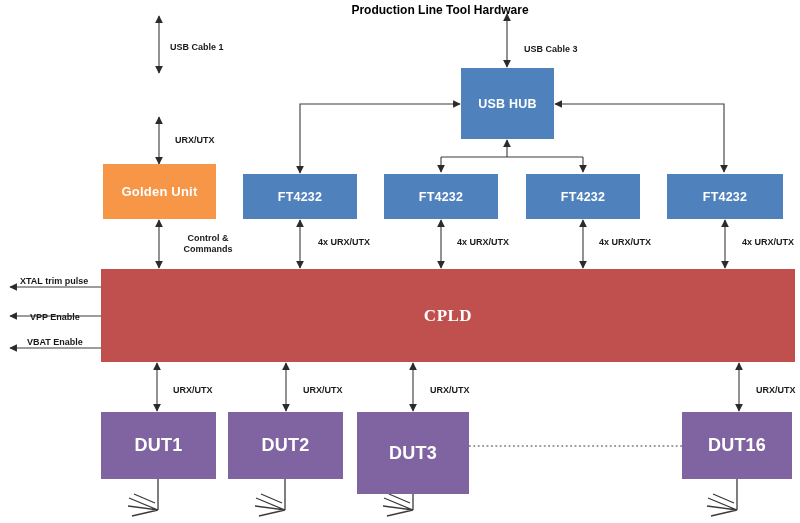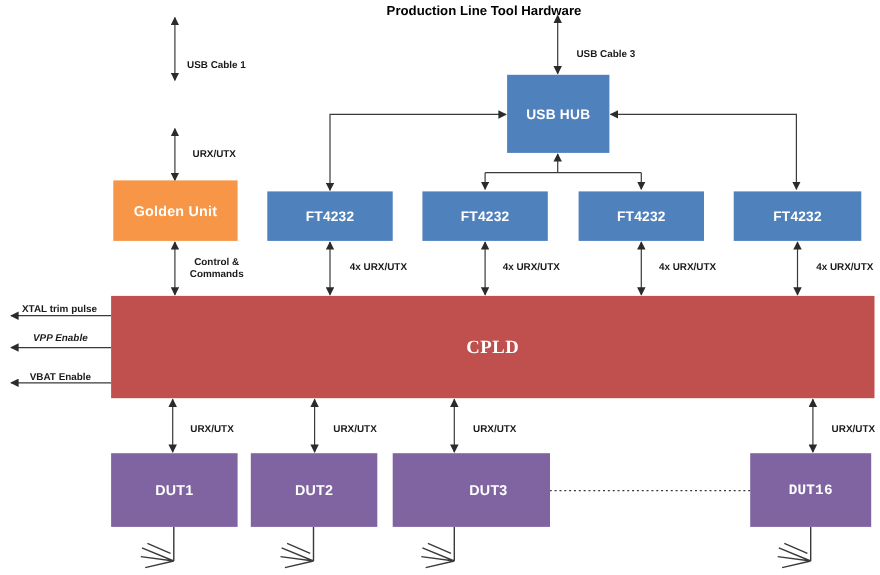--- a/index.html
+++ b/index.html
@@ -14,21 +14,21 @@
   #arrowhead path{fill:#2b2b2b;}
   .node{
     position:absolute;display:flex;align-items:center;justify-content:center;
     color:#fff;font-weight:bold;font-size:12.5px;letter-spacing:.2px;text-align:center;
   }
   .blue{background:var(--box_blue,#4F81BD);}
   .orange{background:var(--box_orange,#F79646);}
   .red{background:var(--box_red,#C0504D);}
   .purple{background:var(--box_purple,#8064A2);}
   .node.big{font-size:17px;letter-spacing:.5px;font-family:Liberation Serif, serif;}
-  .node.dut{font-size:13px;}
+  .node.dut{font-size:18px;}
   .node.gold{font-size:13px;}
   .lbl{
     position:absolute;font-size:9px;font-weight:bold;color:var(--text,#1a1a1a);
     white-space:nowrap;line-height:10px;
   }
   .title{
     position:absolute;left:0;top:3px;width:800px;text-align:center;
     font-size:12px;font-weight:bold;color:#000;padding-left:40px;
   }
   .ctrl{ text-align:center;width:64px;white-space:normal;line-height:11px;}
@@ -107,43 +107,43 @@
   <div class="node red big" style="left:101px;top:269px;width:694px;height:93px;">
     <span>CPLD</span>
   </div>
 
   <div class="node purple dut" style="left:101px;top:412px;width:115px;height:67px;">
     <span>DUT1</span>
   </div>
   <div class="node purple dut" style="left:228px;top:412px;width:115px;height:67px;text-align:right;">
     <span>DUT2</span>
   </div>
-  <div class="node purple dut" style="left:357px;top:412px;width:112px;height:67px;padding-left:31px;">
+  <div class="node purple dut" style="left:357px;top:412px;width:112px;height:82px;">
     <span>DUT3</span>
   </div>
-  <div class="node purple dut" style="left:682px;top:412px;width:110px;height:67px;font-family:Liberation Mono, monospace;">
+  <div class="node purple dut" style="left:682px;top:412px;width:110px;height:67px;">
     <span>DUT16</span>
   </div>
 
-  <div class="lbl" style="left:170px;top:54px;">USB Cable 1</div>
+  <div class="lbl" style="left:170px;top:42px;">USB Cable 1</div>
   <div class="lbl" style="left:524px;top:44px;">USB Cable 3</div>
   <div class="lbl" style="left:175px;top:135px;">URX/UTX</div>
 
-  <div class="lbl ctrl" style="left:165px;top:233px;text-align:center;">
+  <div class="lbl ctrl" style="left:176px;top:233px;text-align:center;">
     <span>Control &amp;</span>
     <span>Commands</span>
   </div>
 
   <div class="lbl" style="left:318px;top:237px;">4x URX/UTX</div>
   <div class="lbl" style="left:457px;top:237px;">4x URX/UTX</div>
   <div class="lbl" style="left:599px;top:237px;">4x URX/UTX</div>
   <div class="lbl" style="left:742px;top:237px;">4x URX/UTX</div>
 
   <div class="lbl" style="left:173px;top:385px;">URX/UTX</div>
   <div class="lbl" style="left:303px;top:385px;">URX/UTX</div>
   <div class="lbl" style="left:430px;top:385px;">URX/UTX</div>
   <div class="lbl" style="left:756px;top:385px;">URX/UTX</div>
 
   <div class="lbl" style="left:20px;top:276px;">XTAL trim pulse</div>
-  <div class="lbl" style="left:30px;top:302px;font-style:italic;">VPP Enable</div>
+  <div class="lbl" style="left:30px;top:312px;">VPP Enable</div>
   <div class="lbl" style="left:27px;top:337px;text-align:center;">VBAT Enable</div>
 
 </div>
 
 </body></html>

